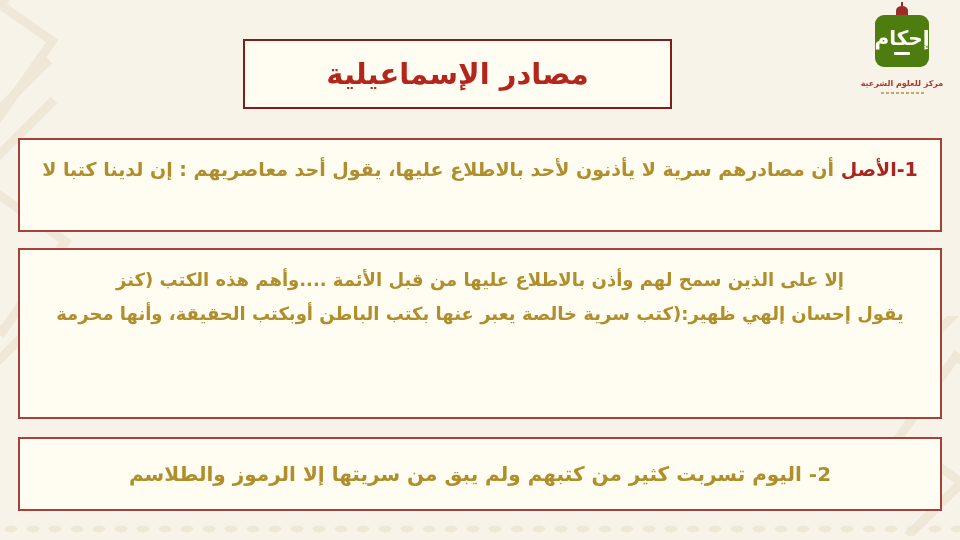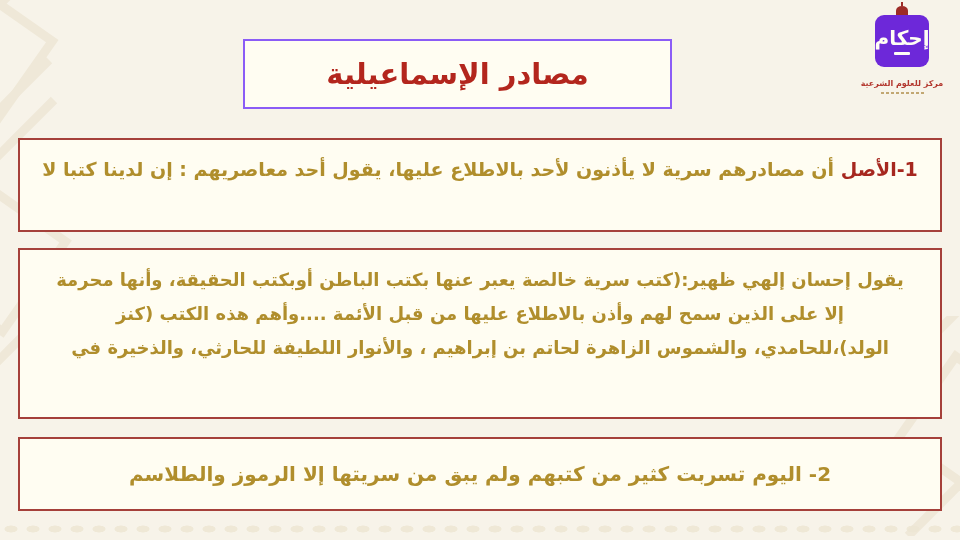--- a/index.html
+++ b/index.html
@@ -30,35 +30,35 @@
   .logo-dome{
     width:12px;height:9px;margin:0 auto;
     background:#9D2B27;border-radius:50% 50% 0 0;
     position:relative;
   }
   .logo-dome::before{
     content:"";position:absolute;left:5px;top:-4px;width:2px;height:4px;background:#9D2B27;
   }
   .logo-square{
     width:54px;height:52px;margin:0 auto;
-    background:#6d28d9;border-radius:9px;
+    background:#4d7c0f;border-radius:9px;
     display:flex;flex-direction:column;align-items:center;justify-content:center;
     color:#FFFDF4;font-weight:bold;font-size:20px;line-height:22px;
   }
   .logo-dash{display:block;width:16px;height:3px;background:#FFFDF4;margin-top:3px;border-radius:1px;}
   .logo-tagline{margin-top:12px;color:#B3372E;font-weight:bold;font-size:8px;line-height:9px;}
   .logo-sub{
     margin:3px auto 0;width:44px;height:4px;
     background-image:radial-gradient(closest-side,#B59454 60%,transparent 65%);
     background-size:5px 4px;opacity:.8;
   }
   
   .title-box{
     position:absolute;left:243px;top:39px;width:429px;height:70px;
-    background:#FFFDF2;border:2px solid #8b5cf6;
+    background:#FFFDF2;border:2px solid #7f1d1d;
     display:flex;align-items:center;justify-content:center;
     box-sizing:border-box;
   }
   .title{
     margin:0;color:#B3261D;font-size:29px;font-weight:bold;
     direction:rtl;white-space:pre;
   }
   
   .panel{
     position:absolute;left:18px;width:924px;box-sizing:border-box;
@@ -113,22 +113,21 @@
 
   <div class="title-box">
     <h1 class="title">مصادر الإسماعيلية</h1>
   </div>
 
   <div class="panel panel1">
     <p class="pline"><span class="red">1-الأصل</span><span> أن مصادرهم سرية لا يأذنون لأحد بالاطلاع عليها، يقول أحد معاصريهم : إن لدينا كتبا لا</span></p>
   </div>
 
   <div class="panel panel2">
+    <p class="pline">إلا على الذين سمح لهم وأذن بالاطلاع عليها من قبل الأئمة ....وأهم هذه الكتب (كنز</p>
     <p class="pline">يقول إحسان إلهي ظهير:(كتب سرية خالصة يعبر عنها بكتب الباطن أوبكتب الحقيقة، وأنها محرمة</p>
-    <p class="pline">إلا على الذين سمح لهم وأذن بالاطلاع عليها من قبل الأئمة ....وأهم هذه الكتب (كنز</p>
-    <p class="pline">الولد)،للحامدي، والشموس الزاهرة لحاتم بن إبراهيم ، والأنوار اللطيفة للحارثي، والذخيرة في</p>
   </div>
 
   <div class="panel panel3">
     <p class="pline">2- اليوم تسربت كثير من كتبهم ولم يبق من سريتها إلا الرموز والطلاسم</p>
   </div>
 
 </div>
 
 </body></html>

